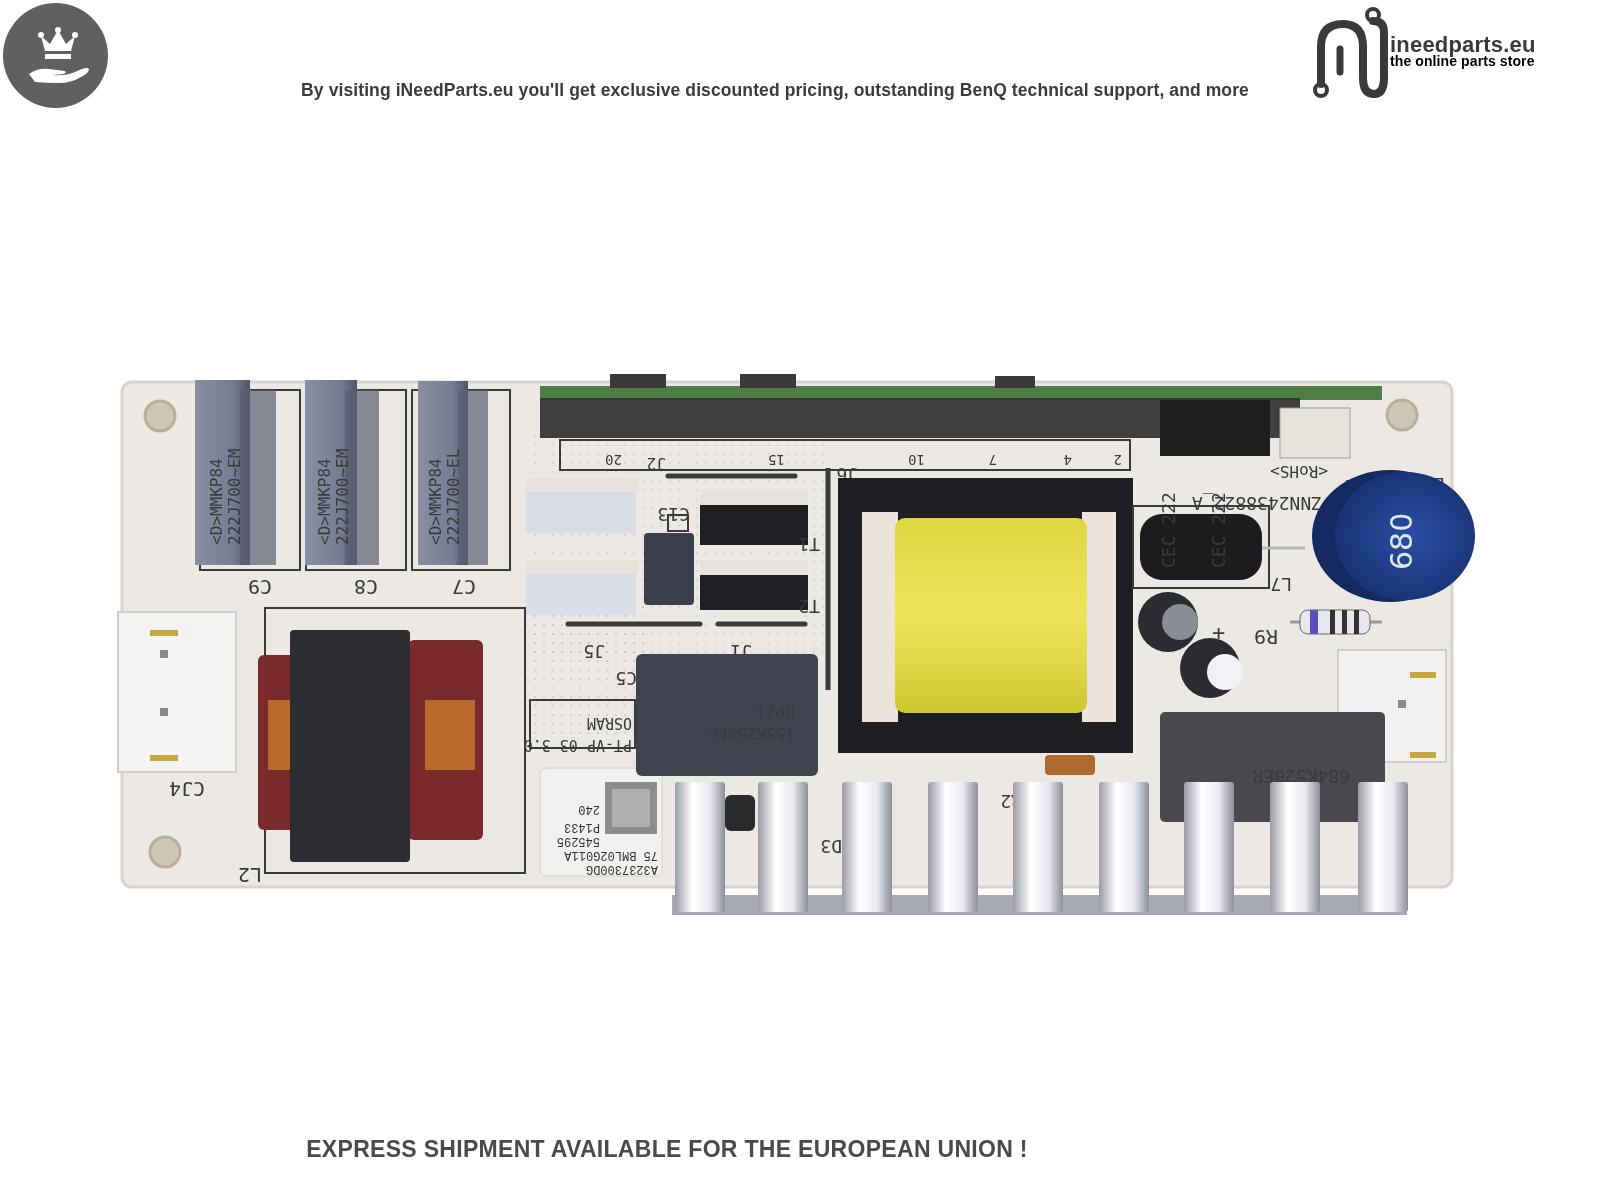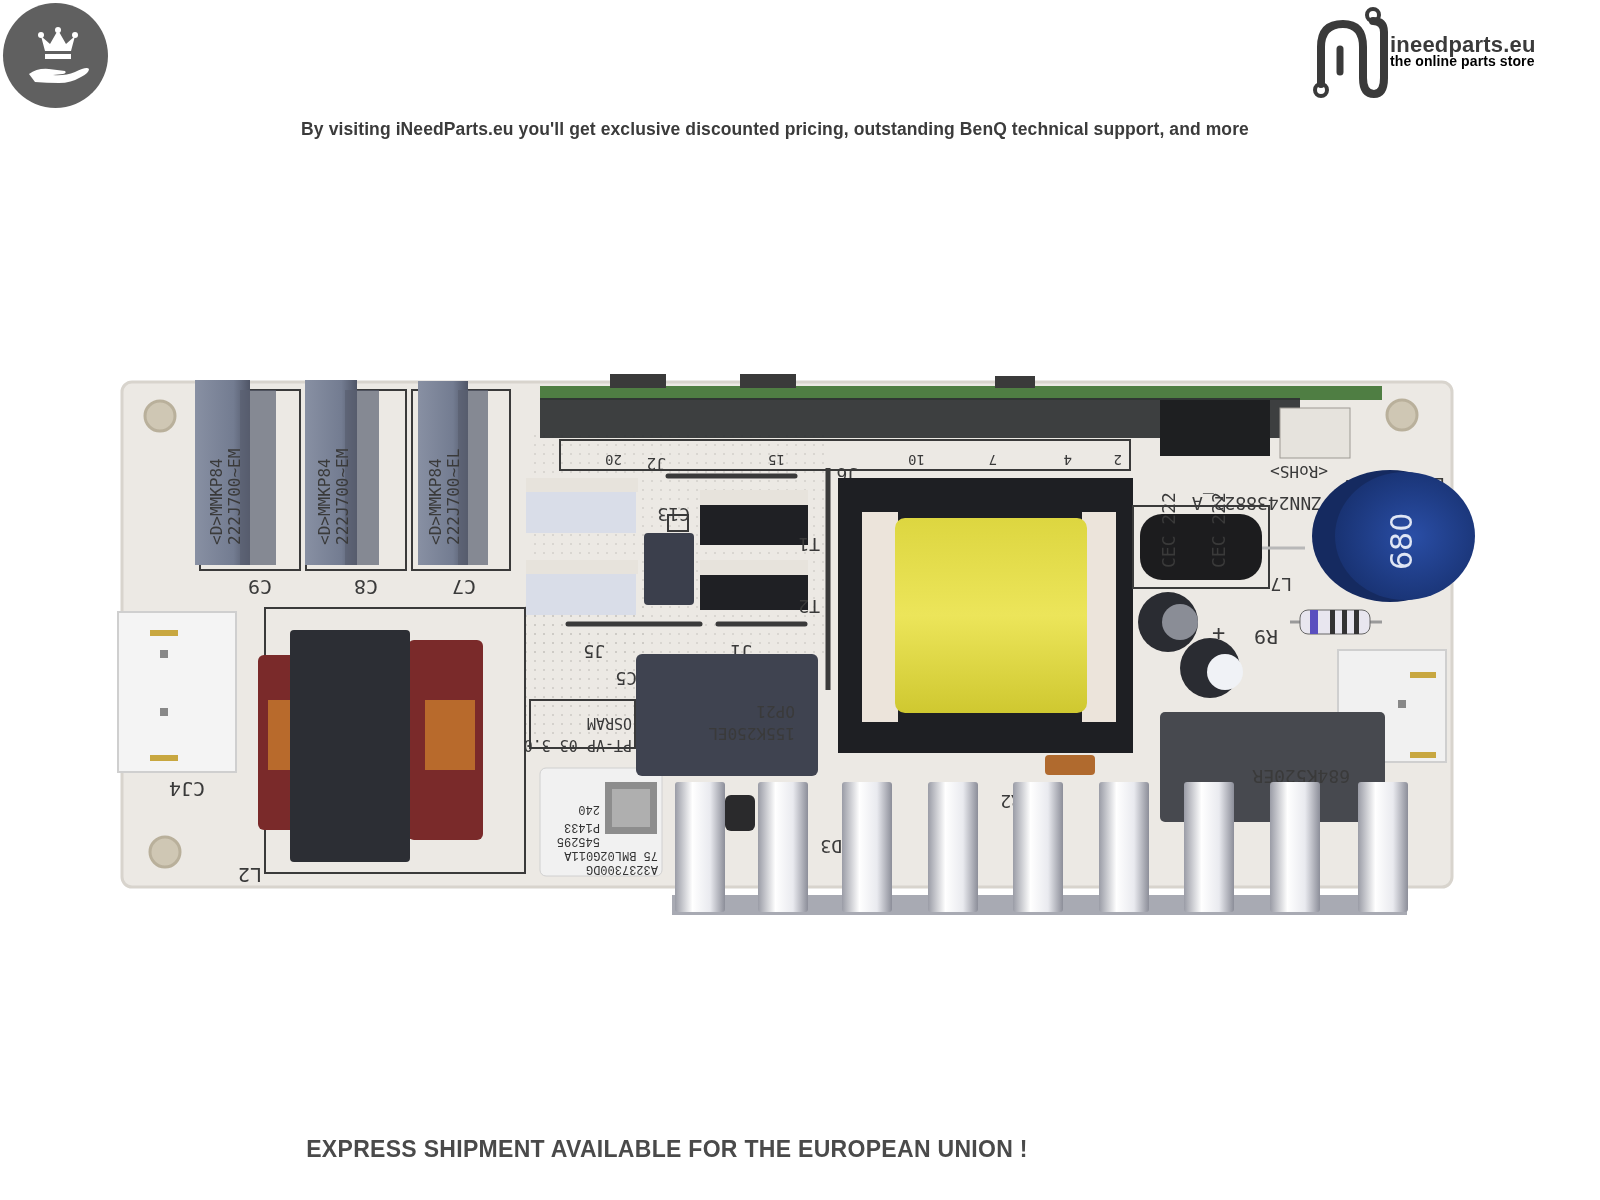--- a/index.html
+++ b/index.html
@@ -2,21 +2,21 @@
 <html><head>
 <meta charset="utf-8">
 <style>
   * { box-sizing: border-box; margin: 0; padding: 0; }
   html, body { width: 1600px; height: 1200px; background: #ffffff; overflow: hidden; }
   body { position: relative; font-family: "Liberation Sans", sans-serif; color: #3a3a3a; }
 
   
   .badge-logo { position: absolute; left: 3px; top: 3px; width: 105px; height: 105px; border-radius: 50%; background: #606060; }
   .badge-logo svg { position: absolute; left: 0; top: 0; }
-  .tagline { position: absolute; left: 0; width: 1600px; top: 80px; text-align: center; font-size: 17.5px; font-weight: bold; color: #3b3b3b; letter-spacing: 0.1px; padding-left: 0; margin-top: 39px; }
+  .tagline { position: absolute; left: 0; width: 1600px; top: 80px; text-align: center; font-size: 17.5px; font-weight: bold; color: #3b3b3b; letter-spacing: 0.1px; padding-left: 0; }
   .tagline span { position: relative; left: -25px; }
   .brand { position: absolute; left: 1310px; top: 2px; width: 290px; height: 100px; }
   .brand-name { position: absolute; left: 80px; top: 30px; font-size: 22px; font-weight: bold; color: #3a3a3a; letter-spacing: 0.2px; }
   .brand-sub { position: absolute; left: 80px; top: 51px; font-size: 14px; font-weight: bold; color: #000000; letter-spacing: 0.1px; }
 
   
   .footer-note { position: absolute; left: 0; width: 1320px; top: 1136px; text-align: center; font-size: 23px; font-weight: bold; color: #4a4a4a; letter-spacing: 0.3px; }
   .footer-note span { position: relative; left: 7px; }
 
   

